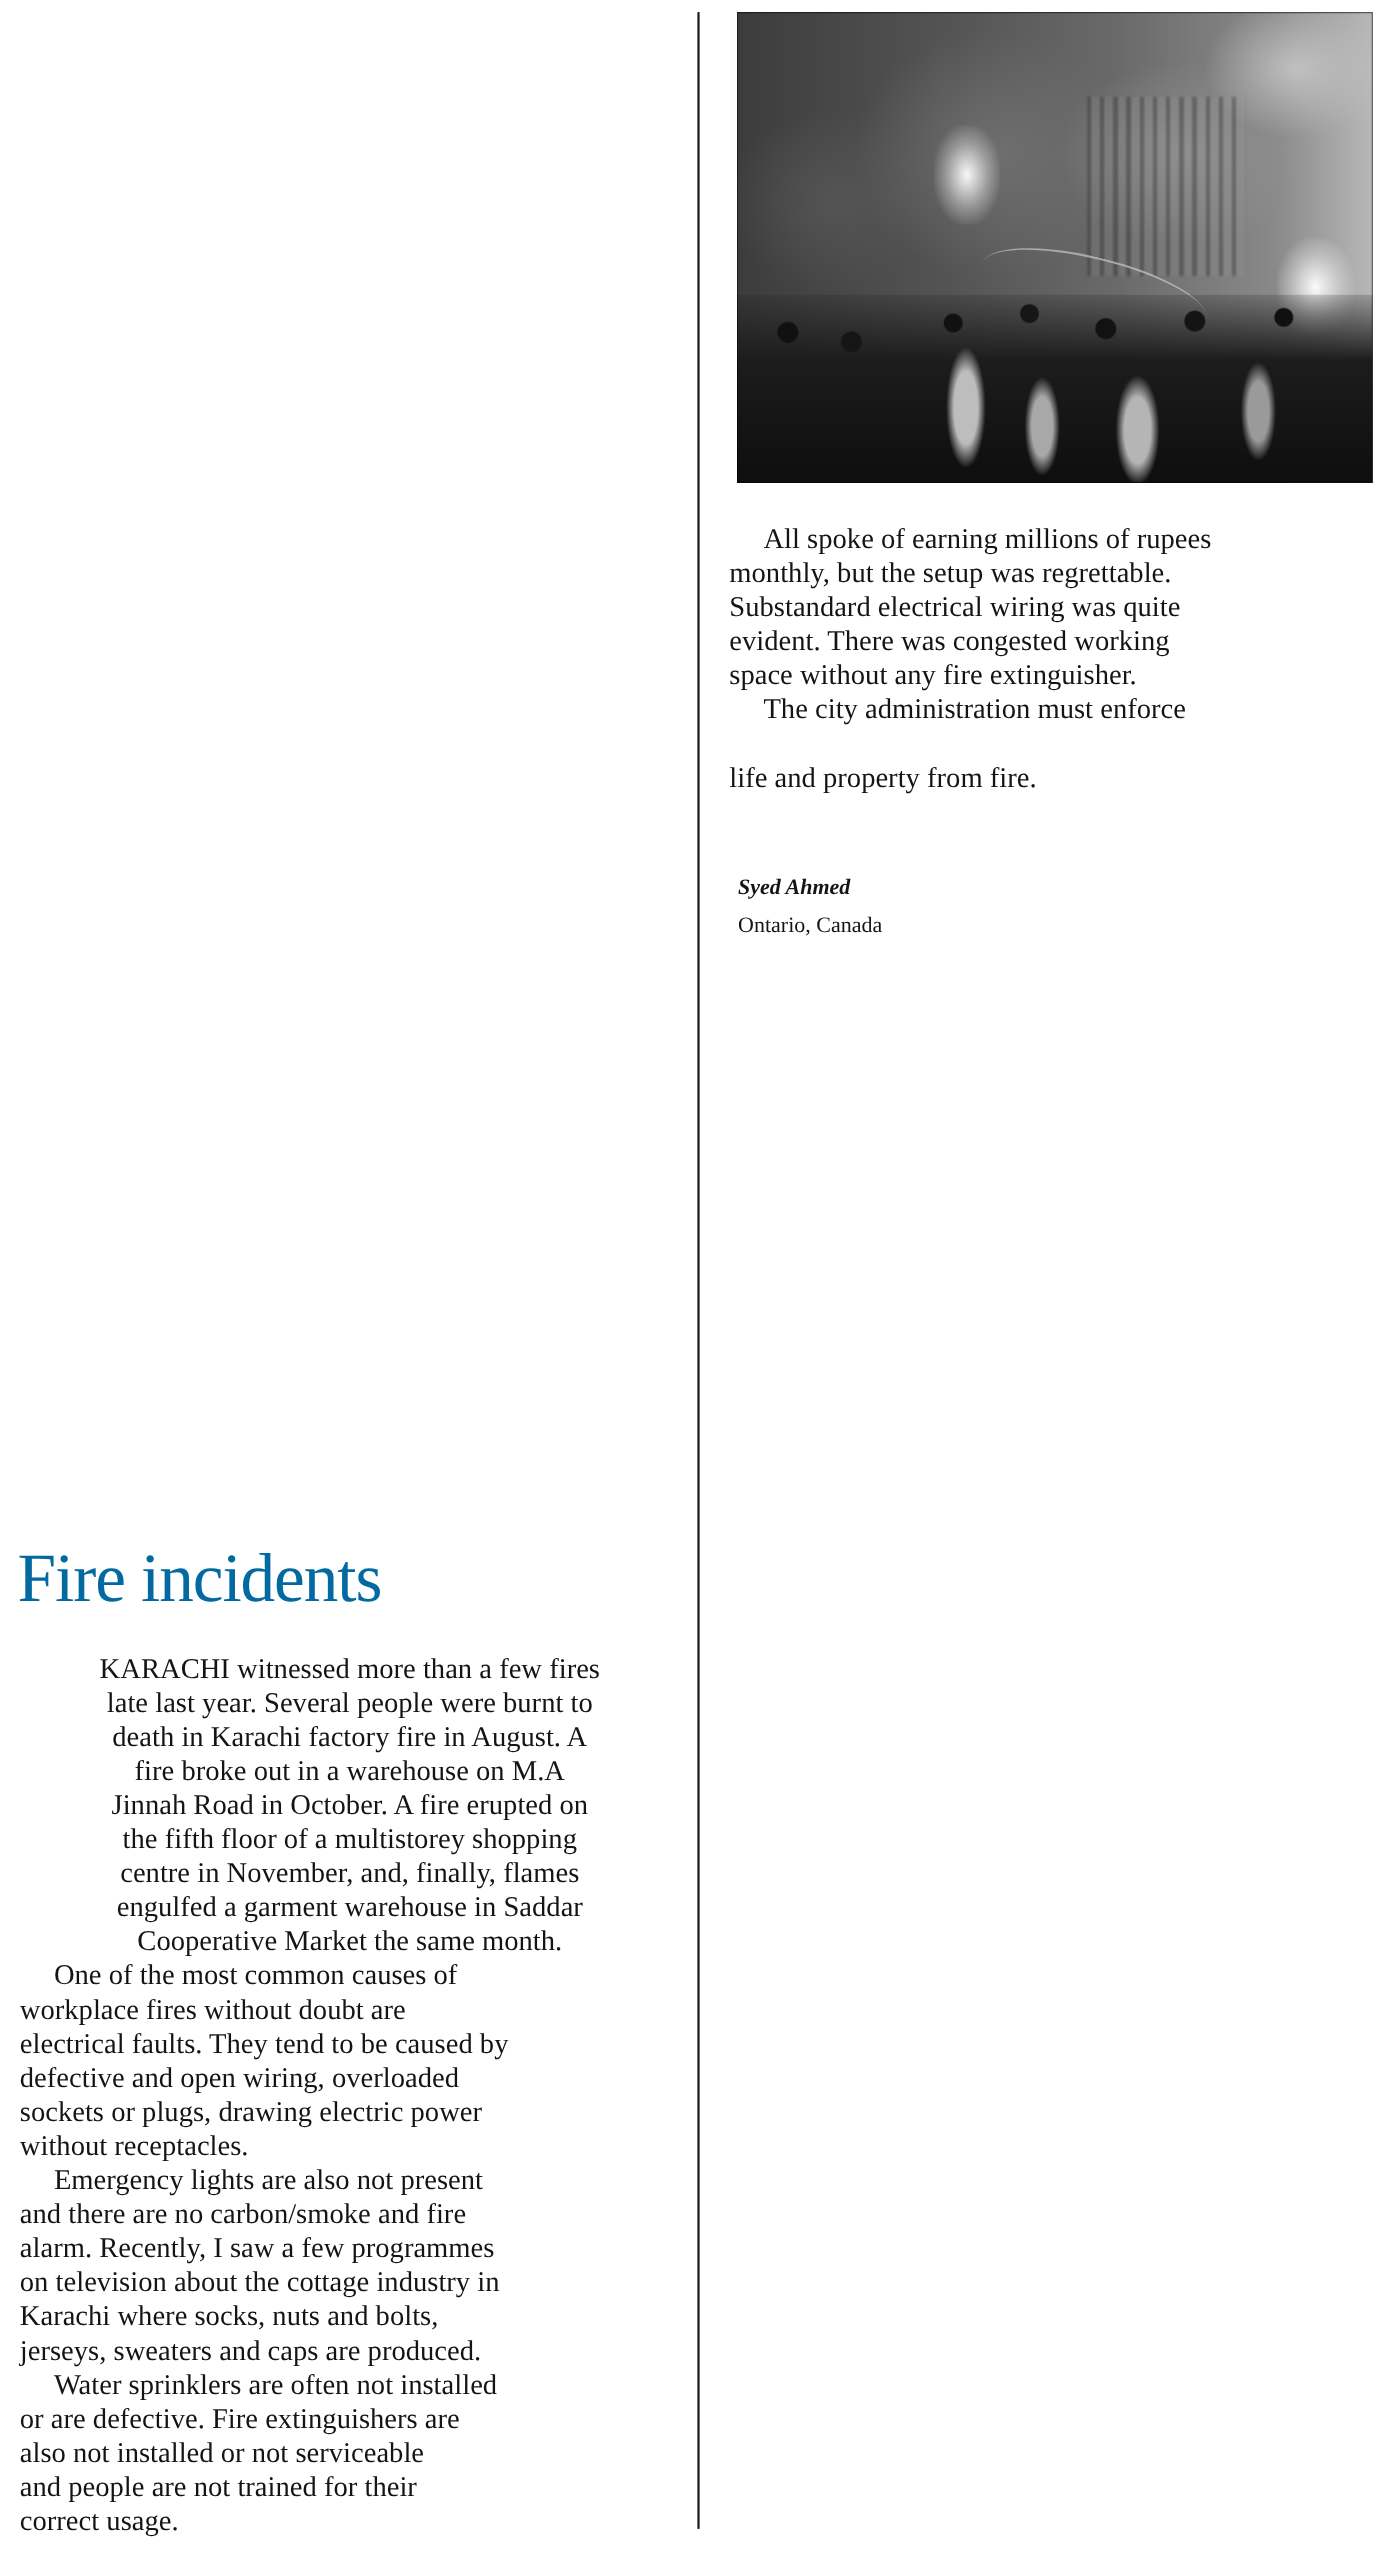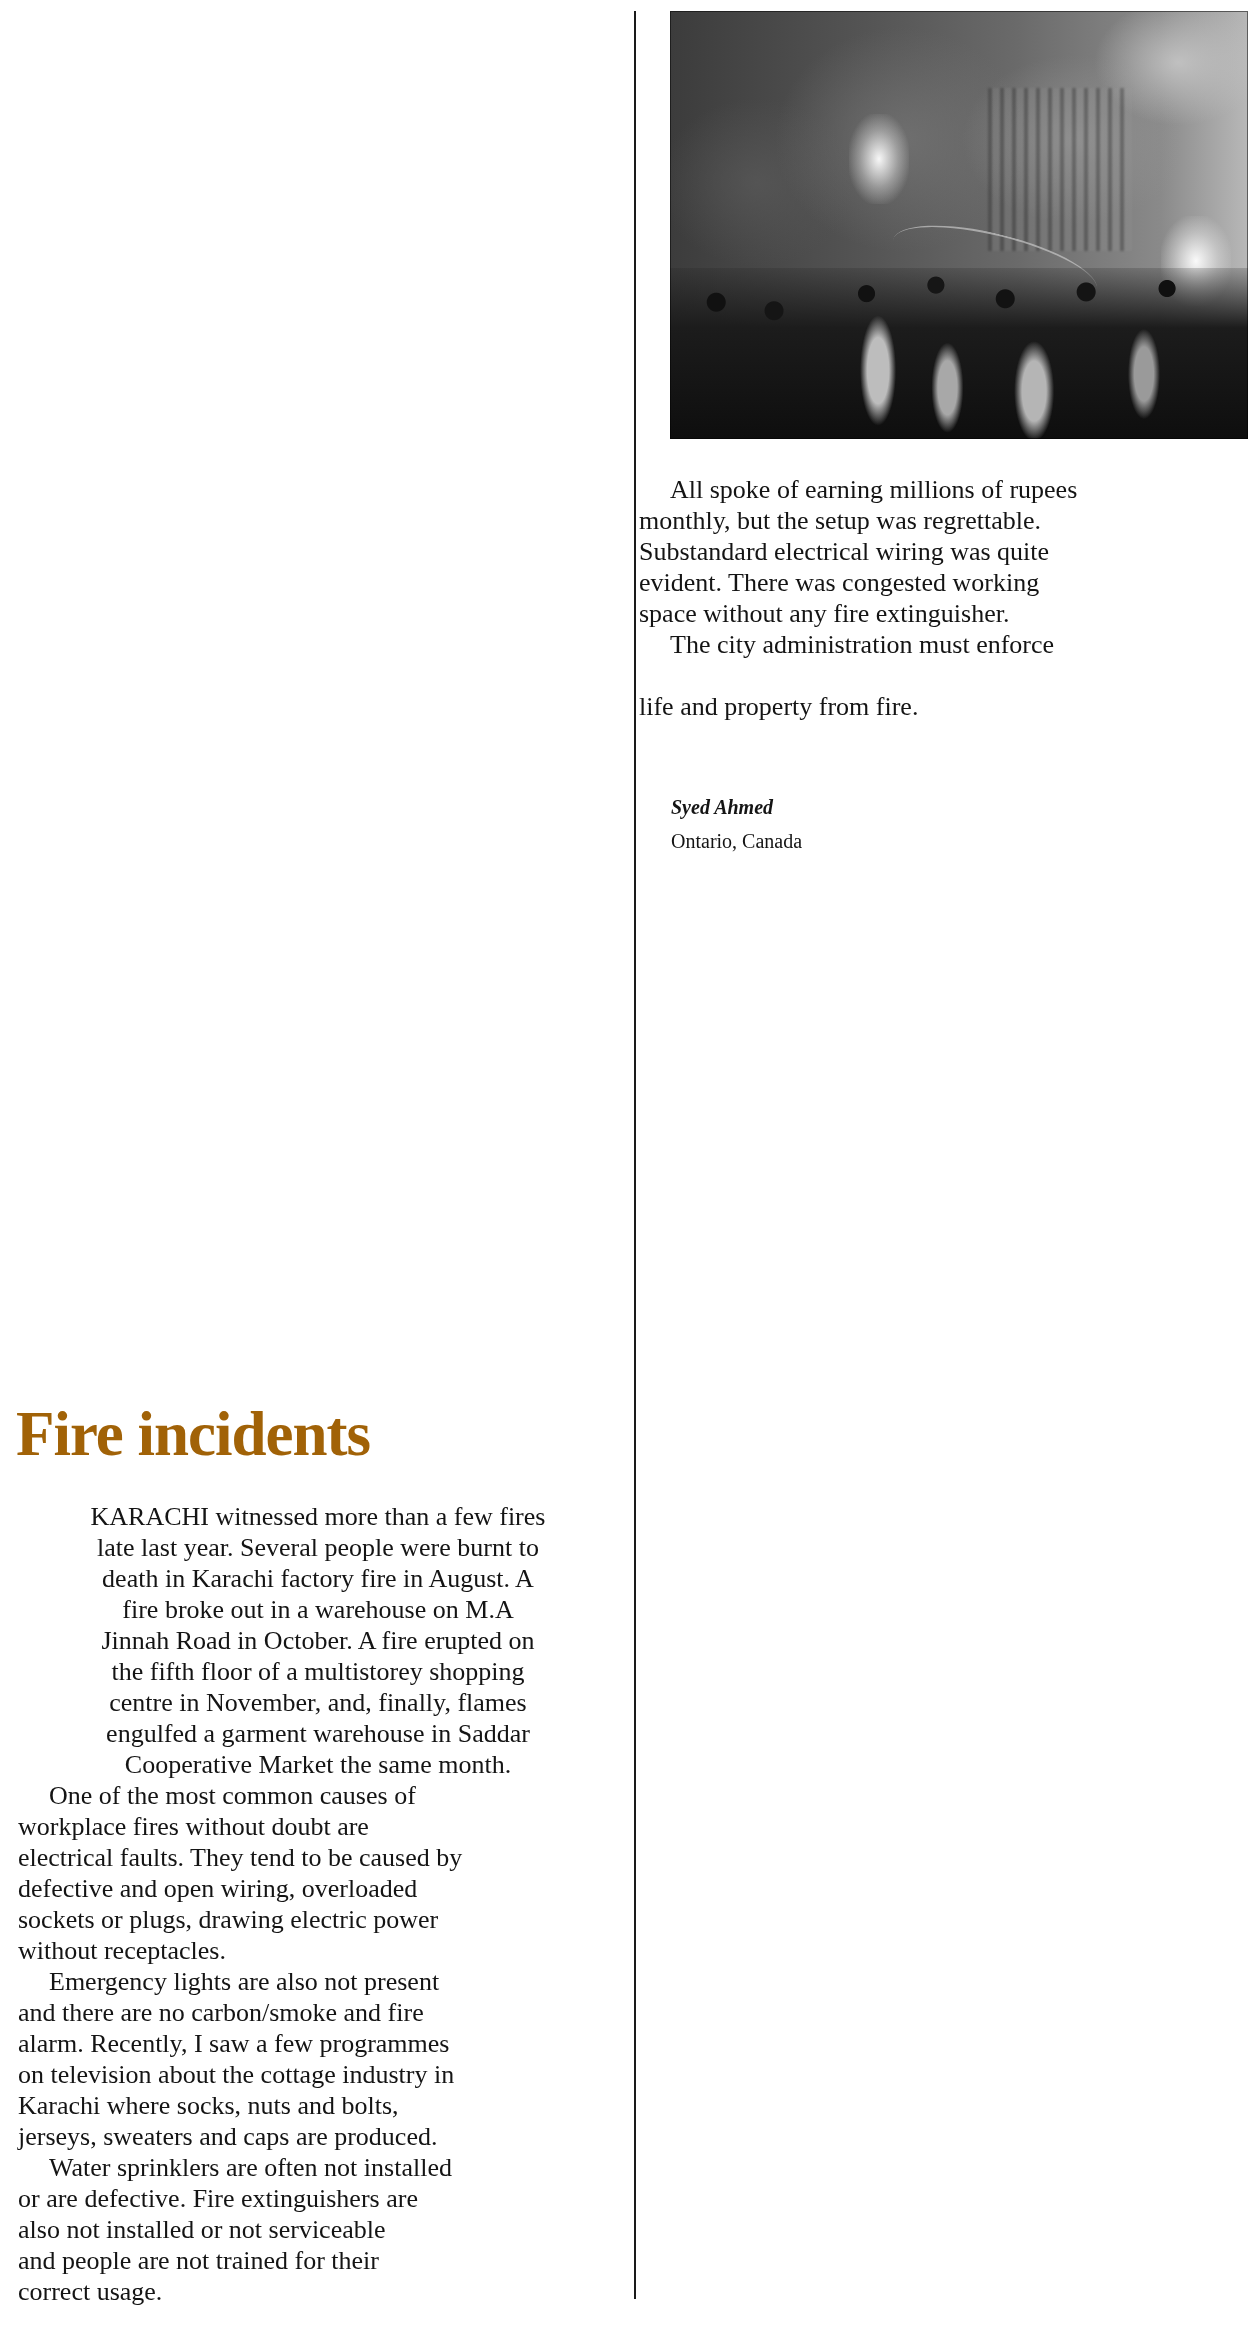--- a/index.html
+++ b/index.html
@@ -60,29 +60,29 @@
   }
   .photo .frame { position: absolute; inset: 0; box-shadow: inset 0 0 0 1px rgba(0,0,0,0.5); }
 
   .body-text {
     font-size: 26px; line-height: 31px; margin: 0; color: #141414;
     font-family: "Liberation Serif", "DejaVu Serif", serif;
   }
   .body-text p { margin: 0; text-indent: 31px; }
   .body-text p.noindent { text-indent: 0; text-align: center; }
 
-  .right-text { position: absolute; left: 639px; top: 474px; width: 580px; }
+  .right-text { position: absolute; left: 663px; top: 474px; width: 580px; }
   .byline { position: absolute; left: 671px; top: 790px; width: 560px; font-size: 20px; line-height: 34px; }
   .byline .name { font-weight: bold; font-style: italic; display: block; }
   .byline .loc { display: block; }
 
   .headline {
     position: absolute; left: 16px; top: 1398px; margin: 0;
     font-family: "Liberation Serif", "DejaVu Serif", serif;
-    font-weight: bold; font-size: 63px; line-height: 72px; color: #a16207; letter-spacing: -1px;
+    font-weight: normal; font-size: 63px; line-height: 72px; color: #0369a1; letter-spacing: -1px;
   }
   .left-text { position: absolute; left: 18px; top: 1501px; width: 600px; }
 </style>
 </head>
 <body>
 
 <div class="divider"></div>
 
 <div class="photo" title="Black and white photograph of a building engulfed in smoke and fire with a crowd of people in the street and a water hose spraying">
   <div class="smoke"></div>

